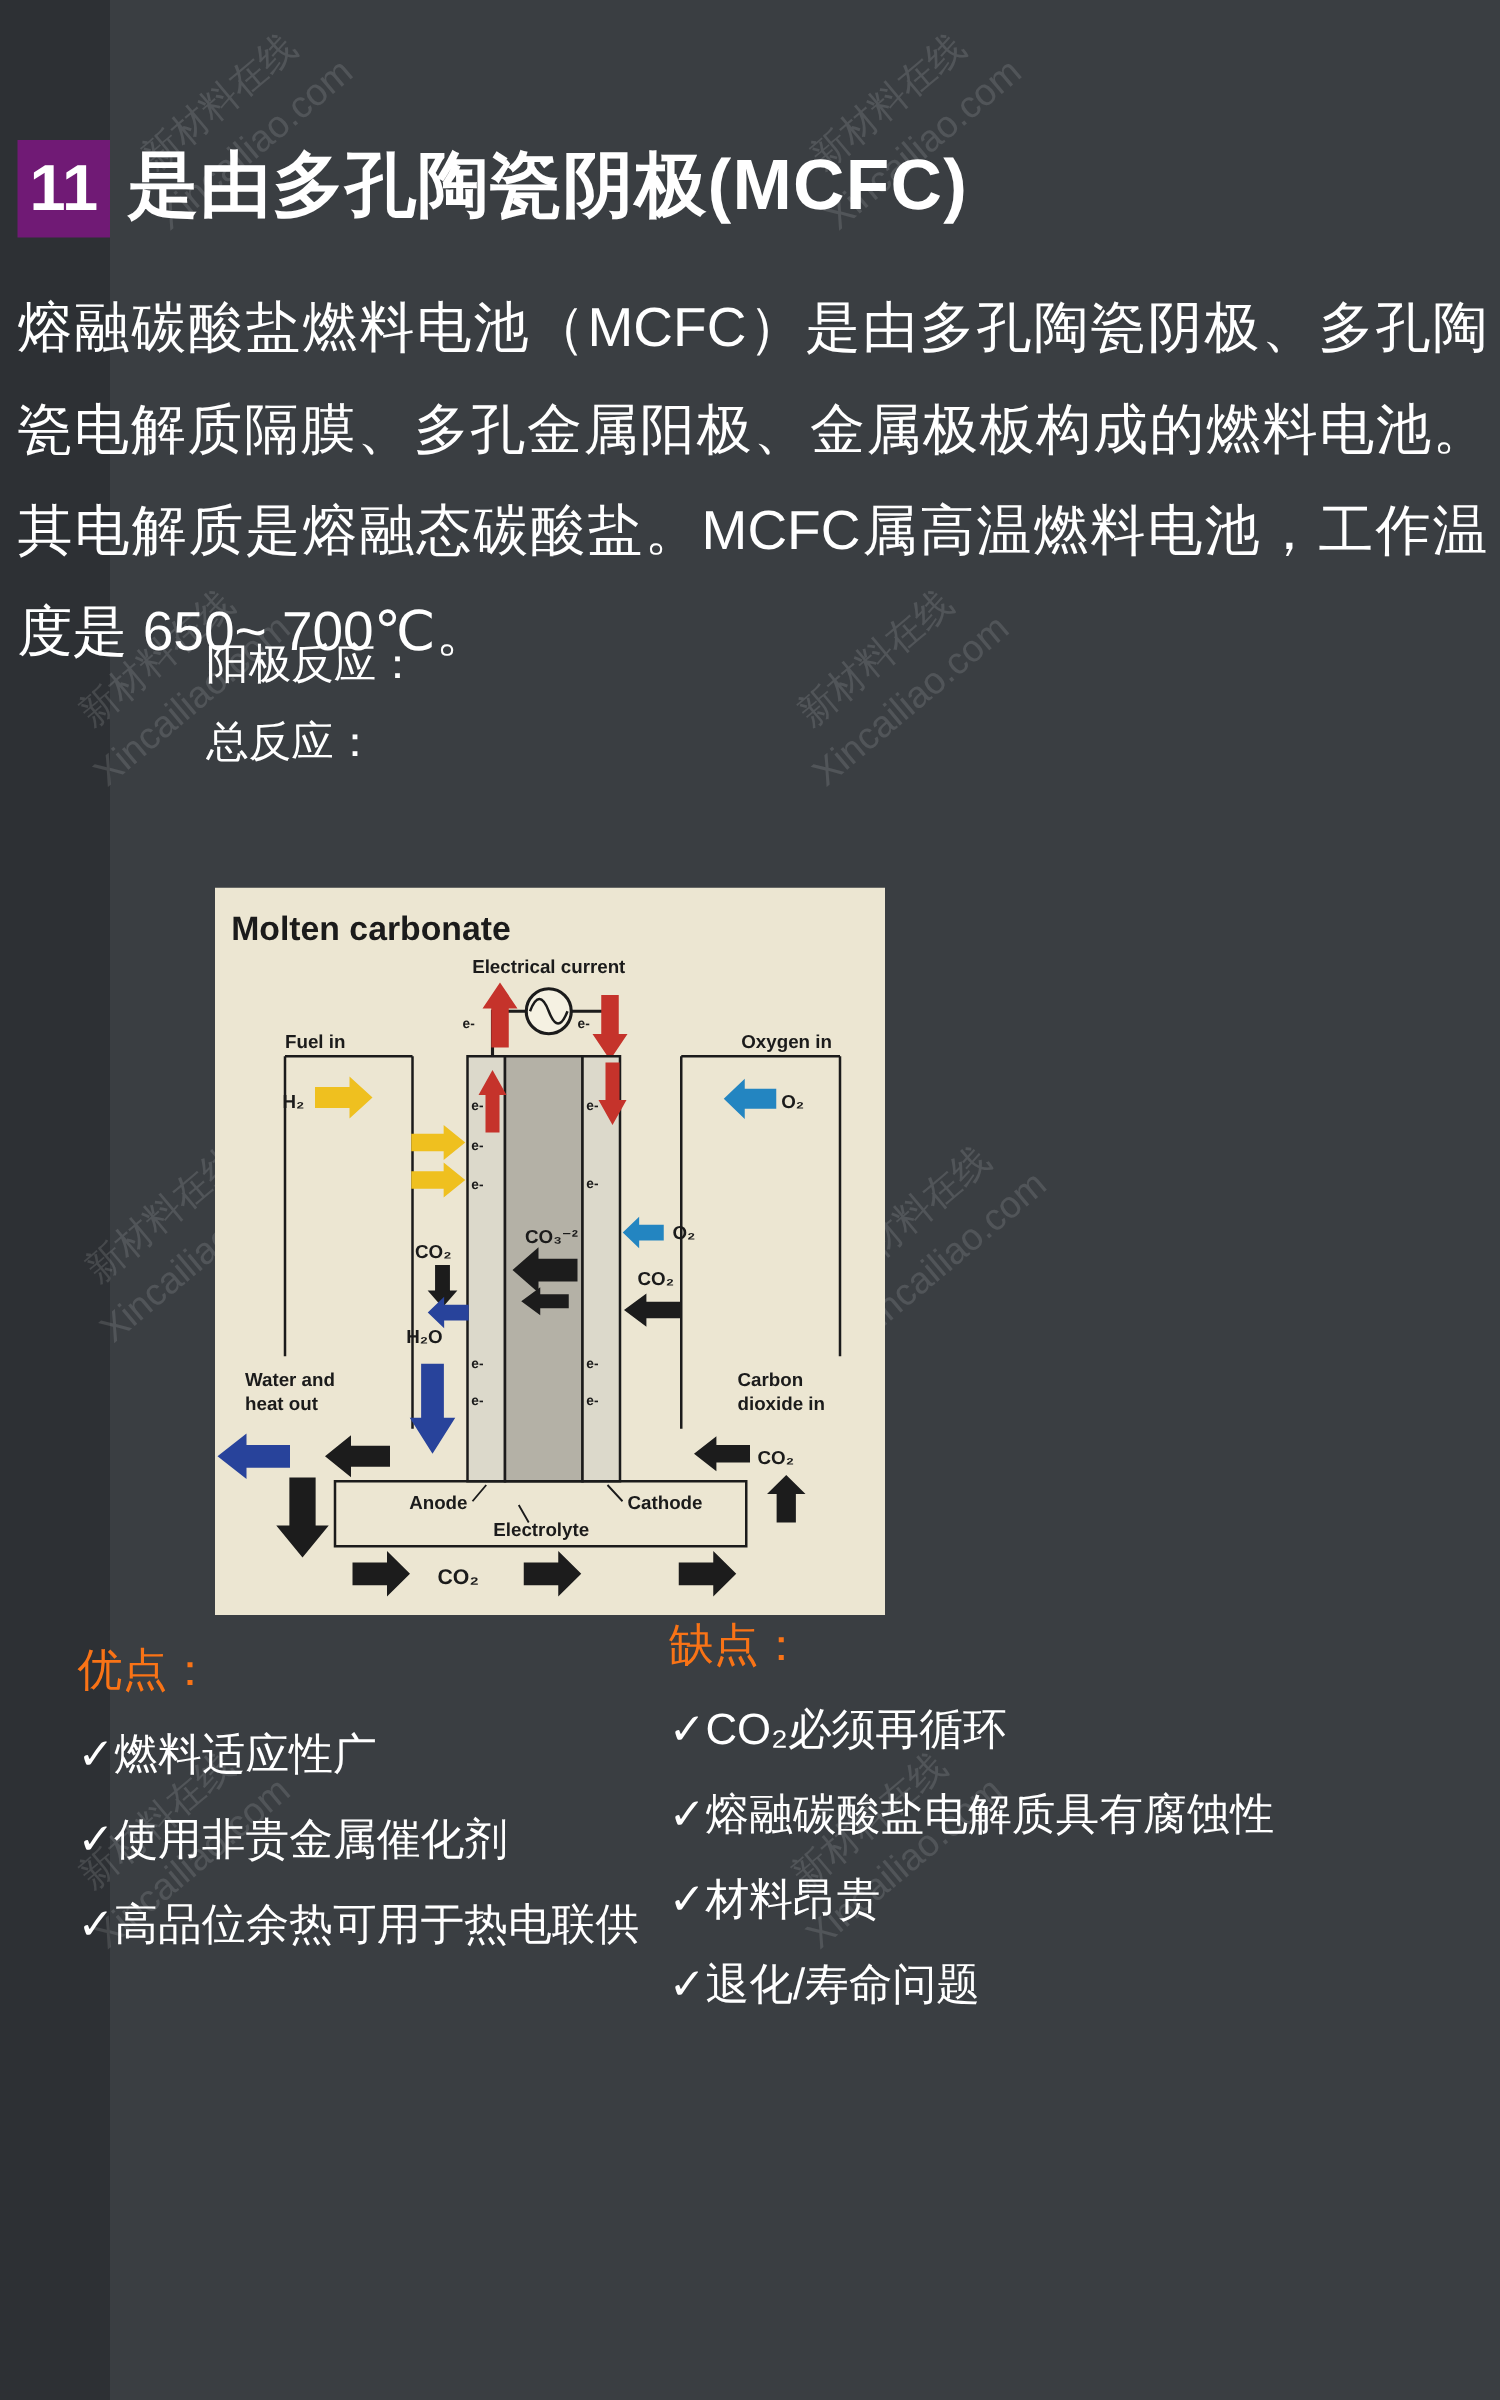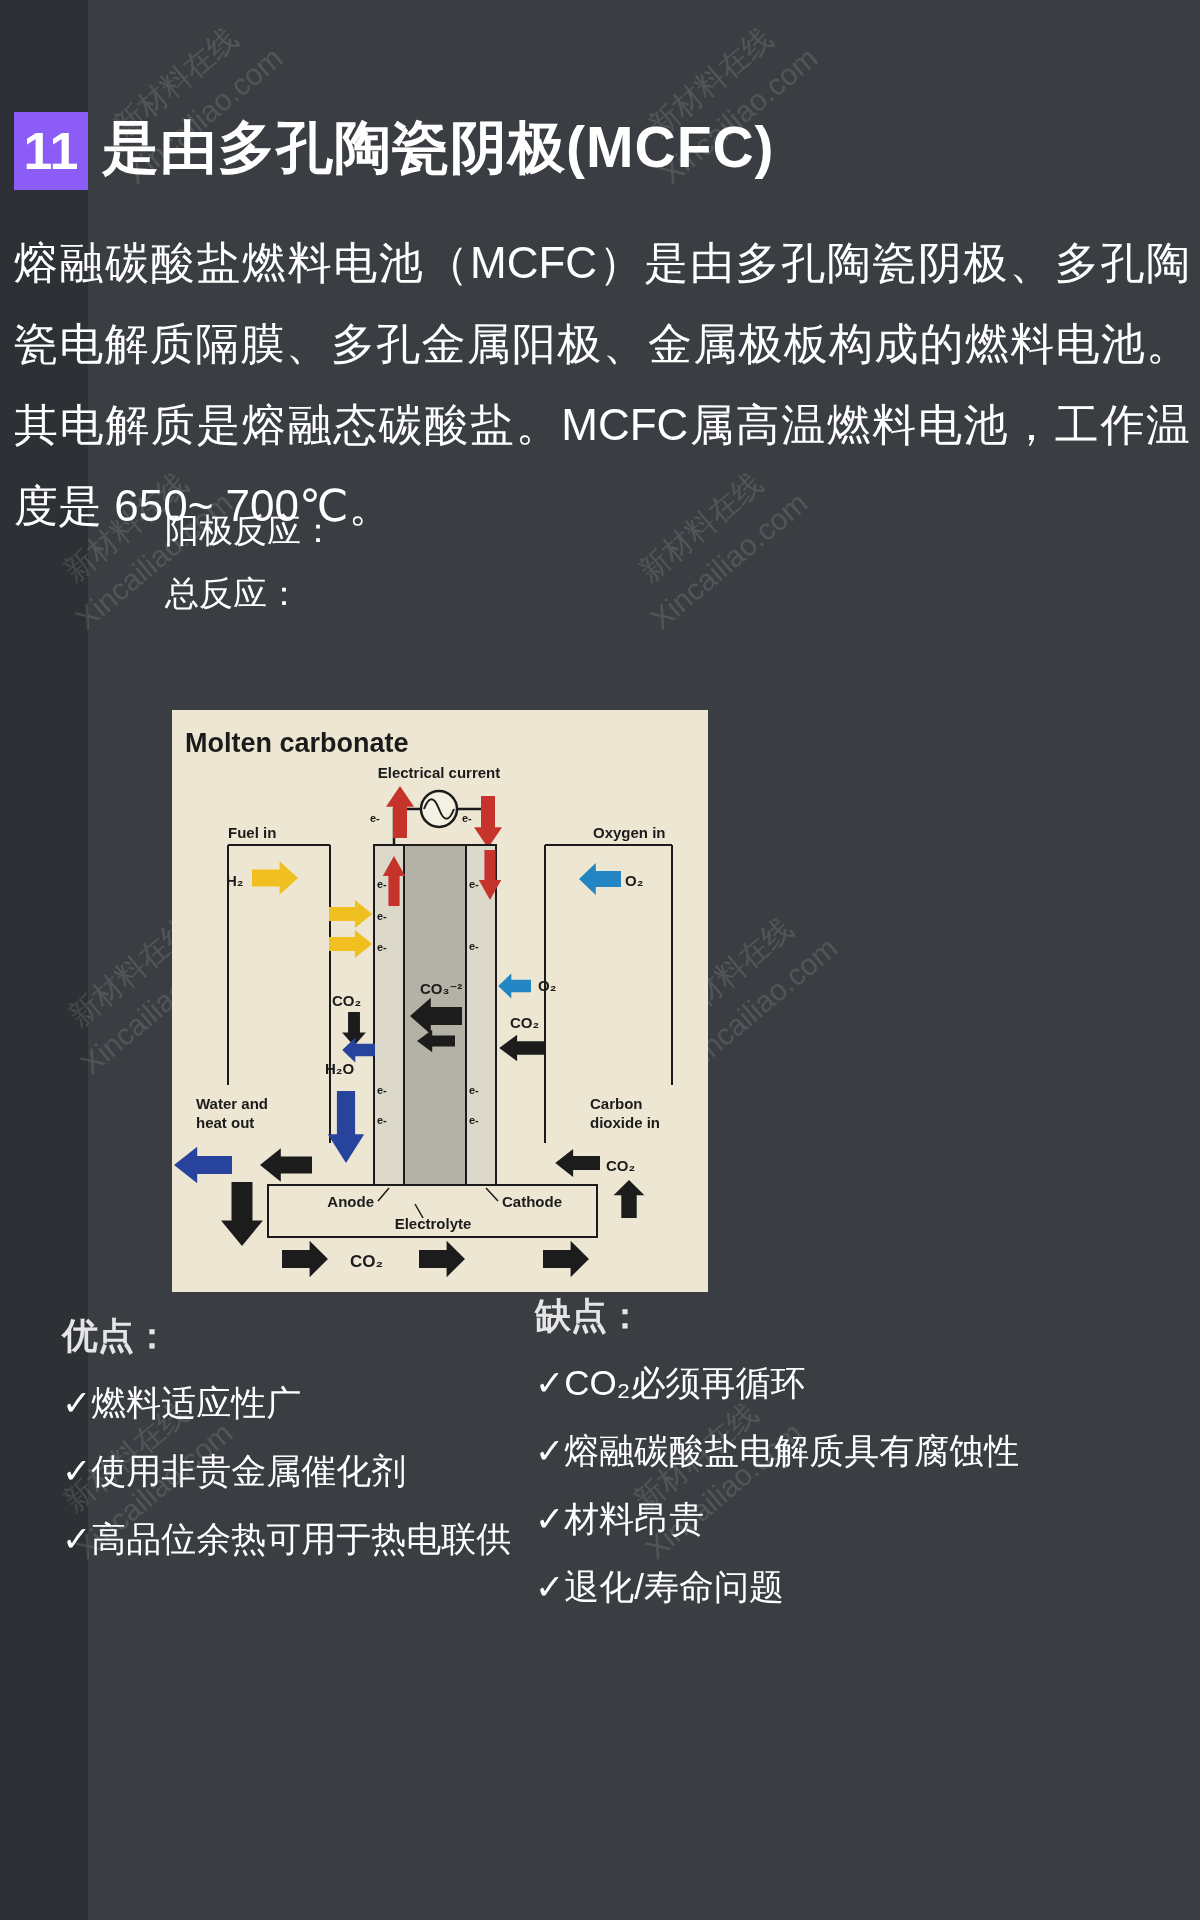--- a/index.html
+++ b/index.html
@@ -3,38 +3,38 @@
 <meta charset="utf-8">
 <style>
   *{margin:0;padding:0;box-sizing:border-box;}
   body{
     width:1200px;height:1920px;position:relative;overflow:hidden;
     background:#3a3e42;
     font-family:"Liberation Sans","DejaVu Sans",sans-serif;
   }
   .left-strip{position:absolute;left:0;top:0;width:88px;height:1920px;background:#2d3034;}
   .badge{
-    position:absolute;left:14px;top:112px;width:74px;height:78px;background:#8b5cf6;
+    position:absolute;left:14px;top:112px;width:74px;height:78px;background:#701a75;
     color:#fff;font-size:52px;font-weight:bold;display:flex;align-items:center;justify-content:center;
   }
   .title{position:absolute;left:102px;top:110px;font-size:57px;font-weight:bold;color:#ffffff;letter-spacing:1px;white-space:nowrap;}
   .intro{position:absolute;left:14px;top:222px;width:1176px;font-size:44px;line-height:81px;color:#ffffff;text-align:justify;}
   .reactions{position:absolute;left:165px;top:508px;}
   .reaction-line{height:63px;display:flex;align-items:baseline;white-space:nowrap;}
   .r-label{font-size:34px;color:#ffffff;}
   .r-eq{font-size:37px;font-style:italic;color:#25a0dc;font-weight:500;}
   .diagram{position:absolute;left:172px;top:710px;width:424px;height:582px;}
   svg text{font-family:"Liberation Sans","DejaVu Sans",sans-serif;fill:#1b1b1b;font-weight:bold;}
   .s26{font-size:27px;}
   .s15{font-size:15px;}
   .s16{font-size:17px;}
   .s11{font-size:11px;}
   .adv{position:absolute;left:62px;top:1312px;}
   .dis{position:absolute;left:535px;top:1292px;}
-  .list-heading{font-size:36px;font-weight:bold;color:#e5e5e5;margin-bottom:19px;}
+  .list-heading{font-size:36px;font-weight:normal;color:#f97316;margin-bottom:19px;}
   .list-item{font-size:35px;color:#ffffff;margin-bottom:21px;white-space:nowrap;}
   .wm{
     position:absolute;color:rgba(255,255,255,0.12);font-size:30px;line-height:44px;
     transform:rotate(-40deg);text-align:center;white-space:nowrap;pointer-events:none;width:260px;
   }
 </style>
 </head>
 <body>
 
 <div class="left-strip"></div>

